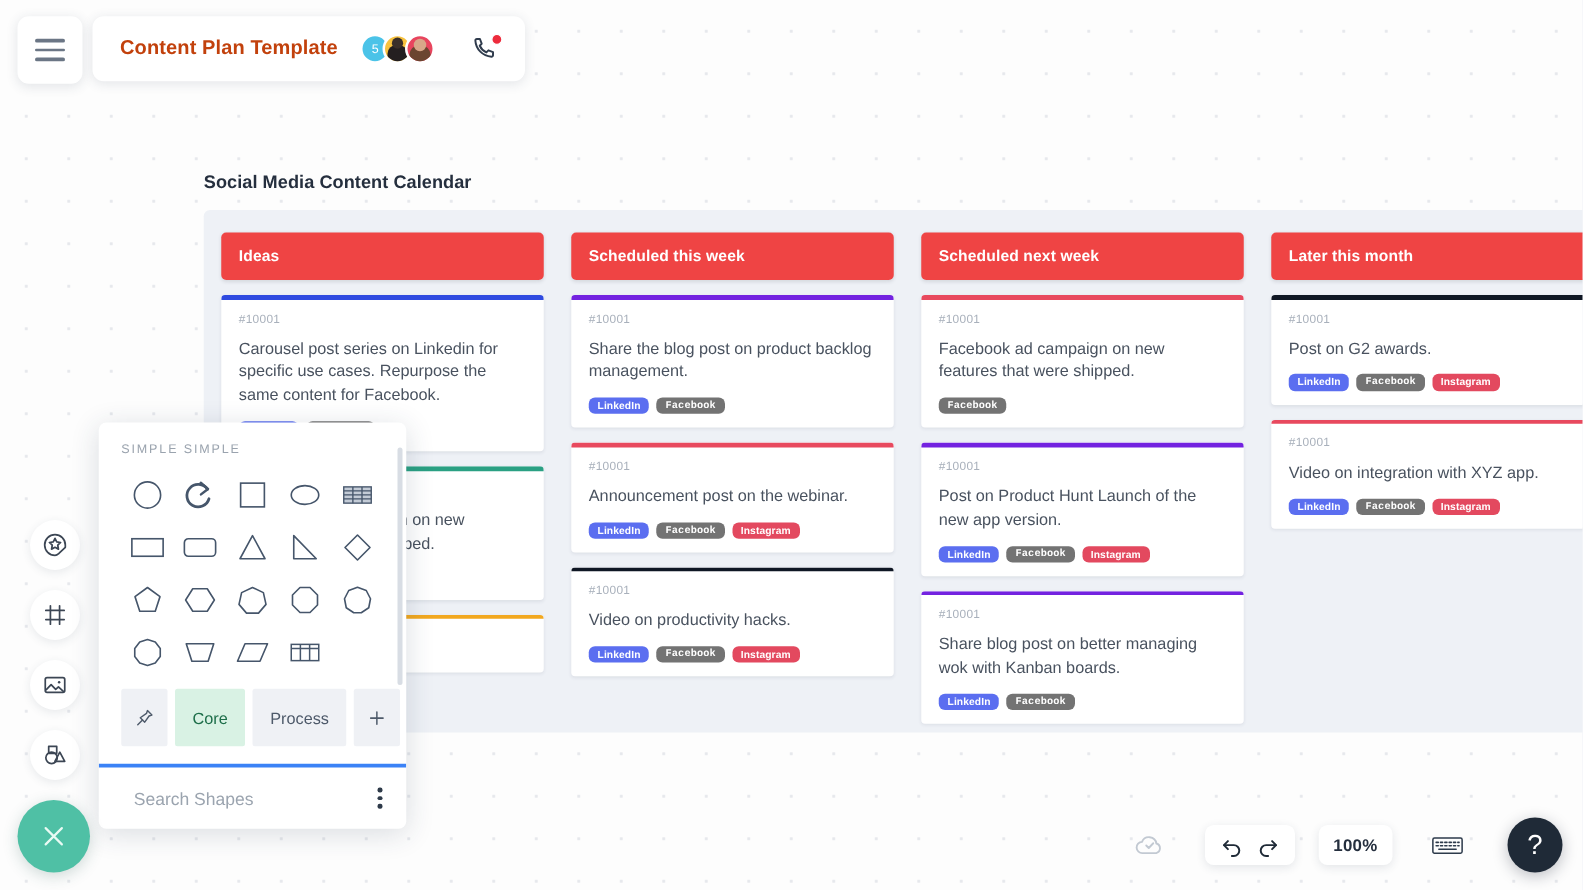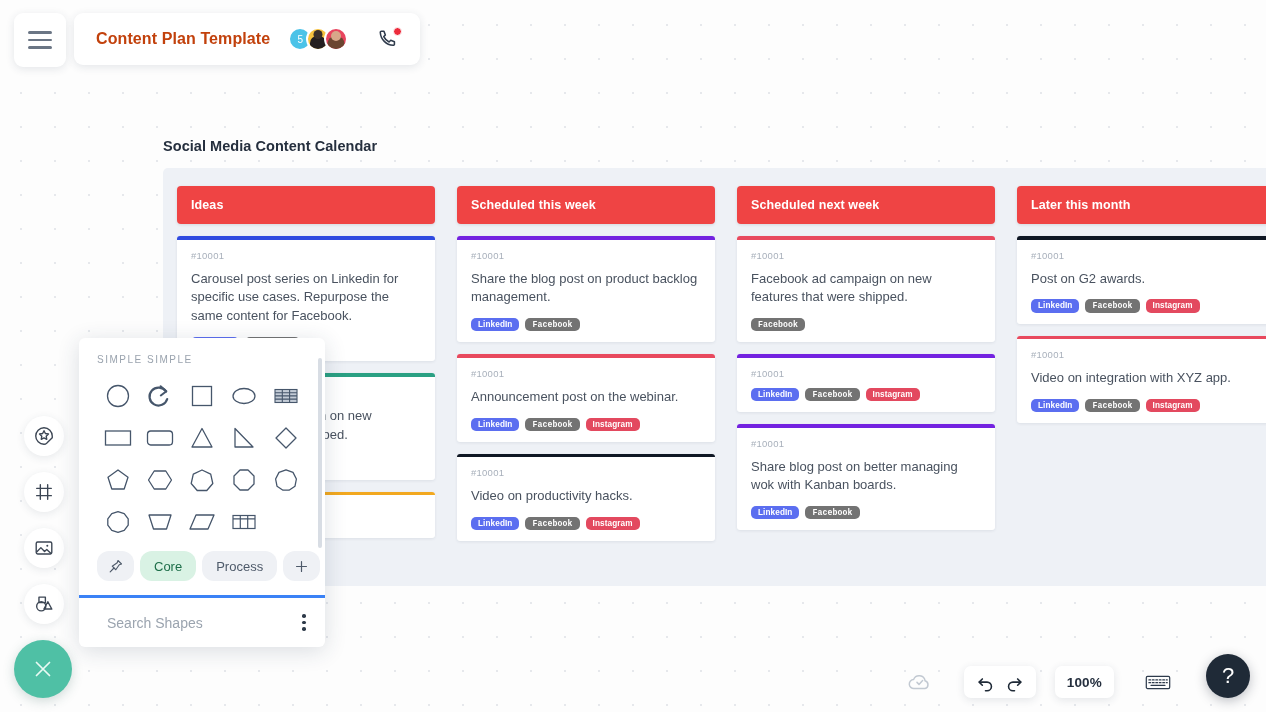--- a/index.html
+++ b/index.html
@@ -115,21 +115,21 @@
   #shapes-label { font-size: 10px; letter-spacing: 1.5px; color: #9aa3ae; font-weight: 400; margin-bottom: 12px; }
   #shape-grid { display: grid; grid-template-columns: repeat(5, 1fr); row-gap: 4px; column-gap: 0; }
   .shape-cell { height: 38px; display: flex; align-items: center; justify-content: center; cursor: pointer; }
   .shape-cell svg { display: block; }
   .panel-scrollbar {
     position: absolute; right: 3px; top: 20px; width: 4px; height: 190px;
     background: #d8dde4; border-radius: 3px; cursor: pointer;
   }
   #shape-tabs { display: flex; gap: 6px; padding: 10px 18px 14px 18px; align-items: center; }
   .sh-tab {
-    background: #eff1f5; border-radius: 12px; height: 30px; padding: 0 14px;
+    background: #eff1f5; border-radius: 2px; height: 46px; padding: 0 14px;
     display: flex; align-items: center; justify-content: center;
     font-size: 13px; color: #4e5a6a; font-weight: 500; cursor: pointer;
   }
   .sh-tab.icon-tab { padding: 0 10px; }
   .sh-tab.active { background: #d9f2e4; color: #1d6e49; }
   #shape-search-row {
     border-top: 3px solid #3b82f6; height: 52px;
     display: flex; align-items: center; padding: 0 18px; gap: 10px;
   }
   #shape-search-input {
@@ -139,21 +139,21 @@
   #shape-search-input::placeholder { color: #9ba4af; }
   .kebab { display: flex; flex-direction: column; gap: 3px; cursor: pointer; padding: 4px; }
   .kebab i { width: 3.5px; height: 3.5px; border-radius: 50%; background: #2e3a49; display: block; }
 
   
   #close-fab {
     position: absolute; left: 14px; bottom: 14px; width: 58px; height: 58px;
     border-radius: 50%; background: #4fc0a5; box-shadow: 0 3px 12px rgba(40,90,80,.22);
     display: flex; align-items: center; justify-content: center; cursor: pointer; z-index: 36;
   }
-  #bottom-right { position: absolute; right: 16px; bottom: 14px; display: flex; align-items: flex-end; gap: 19px; z-index: 30; }
+  #bottom-right { position: absolute; right: 16px; bottom: 14px; display: flex; align-items: center; gap: 19px; z-index: 30; }
   .pill {
     background: #fff; border-radius: 7px; box-shadow: 0 2px 8px rgba(40,55,80,.12);
     height: 32px; display: flex; align-items: center; justify-content: center; gap: 10px;
     padding: 0 12px; cursor: pointer;
   }
   .pill.flat { background: transparent; box-shadow: none; }
   #zoom-level { font-size: 13.5px; font-weight: 700; color: #252f3e; letter-spacing: .2px; }
   #help-fab {
     width: 44px; height: 44px; border-radius: 50%; background: #1f2a37;
     display: flex; align-items: center; justify-content: center; cursor: pointer;
@@ -269,20 +269,21 @@
               <div class="card-text">Facebook ad campaign on new features that were shipped.</div>
               <div class="tags">
                 <span class="tag facebook">Facebook</span>
               </div>
             </div>
           </div>
           <div class="card">
             <div class="card-bar" style="background: rgb(115, 34, 224);"></div>
             <div class="card-body">
               <div class="card-id">#10001</div>
+              <div class="card-text">Post on Product Hunt Launch of the new app version.</div>
               <div class="tags">
                 <span class="tag linkedin">LinkedIn</span>
                 <span class="tag facebook">Facebook</span>
                 <span class="tag instagram">Instagram</span>
               </div>
             </div>
           </div>
           <div class="card">
             <div class="card-bar" style="background: rgb(115, 34, 224);"></div>
             <div class="card-body">

